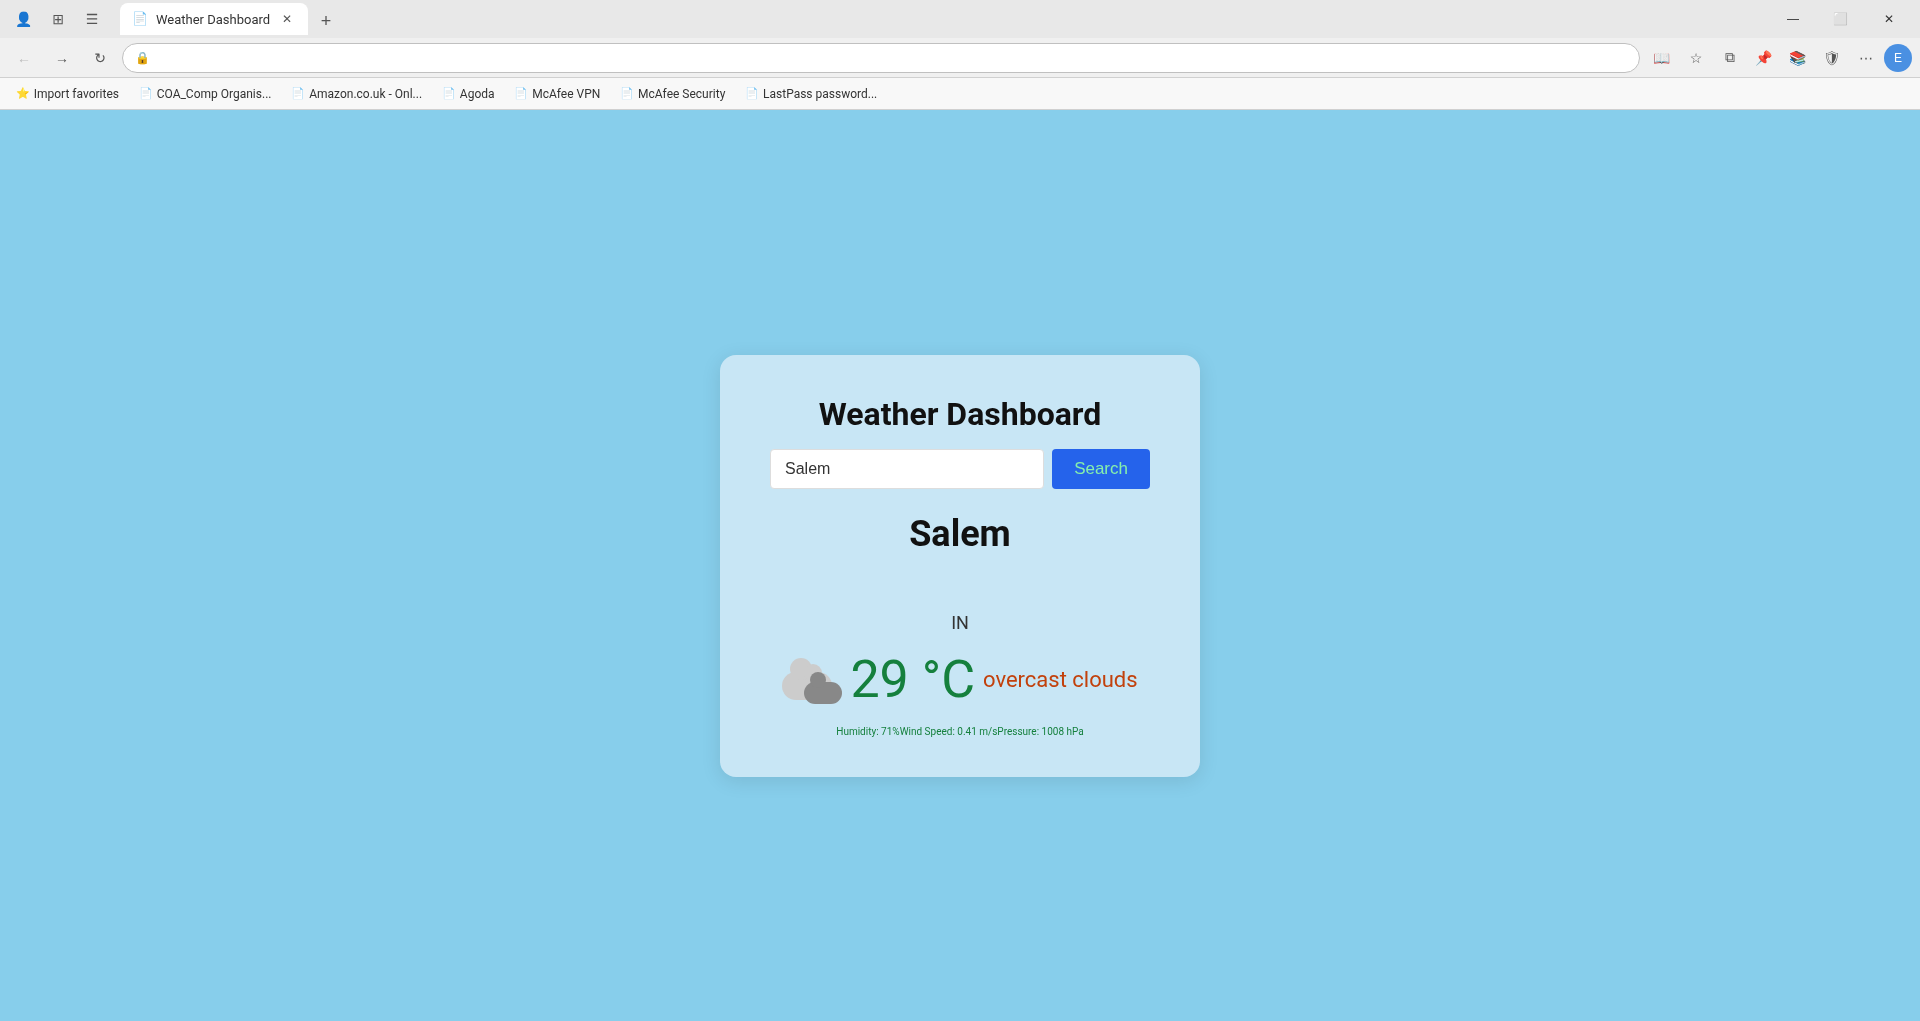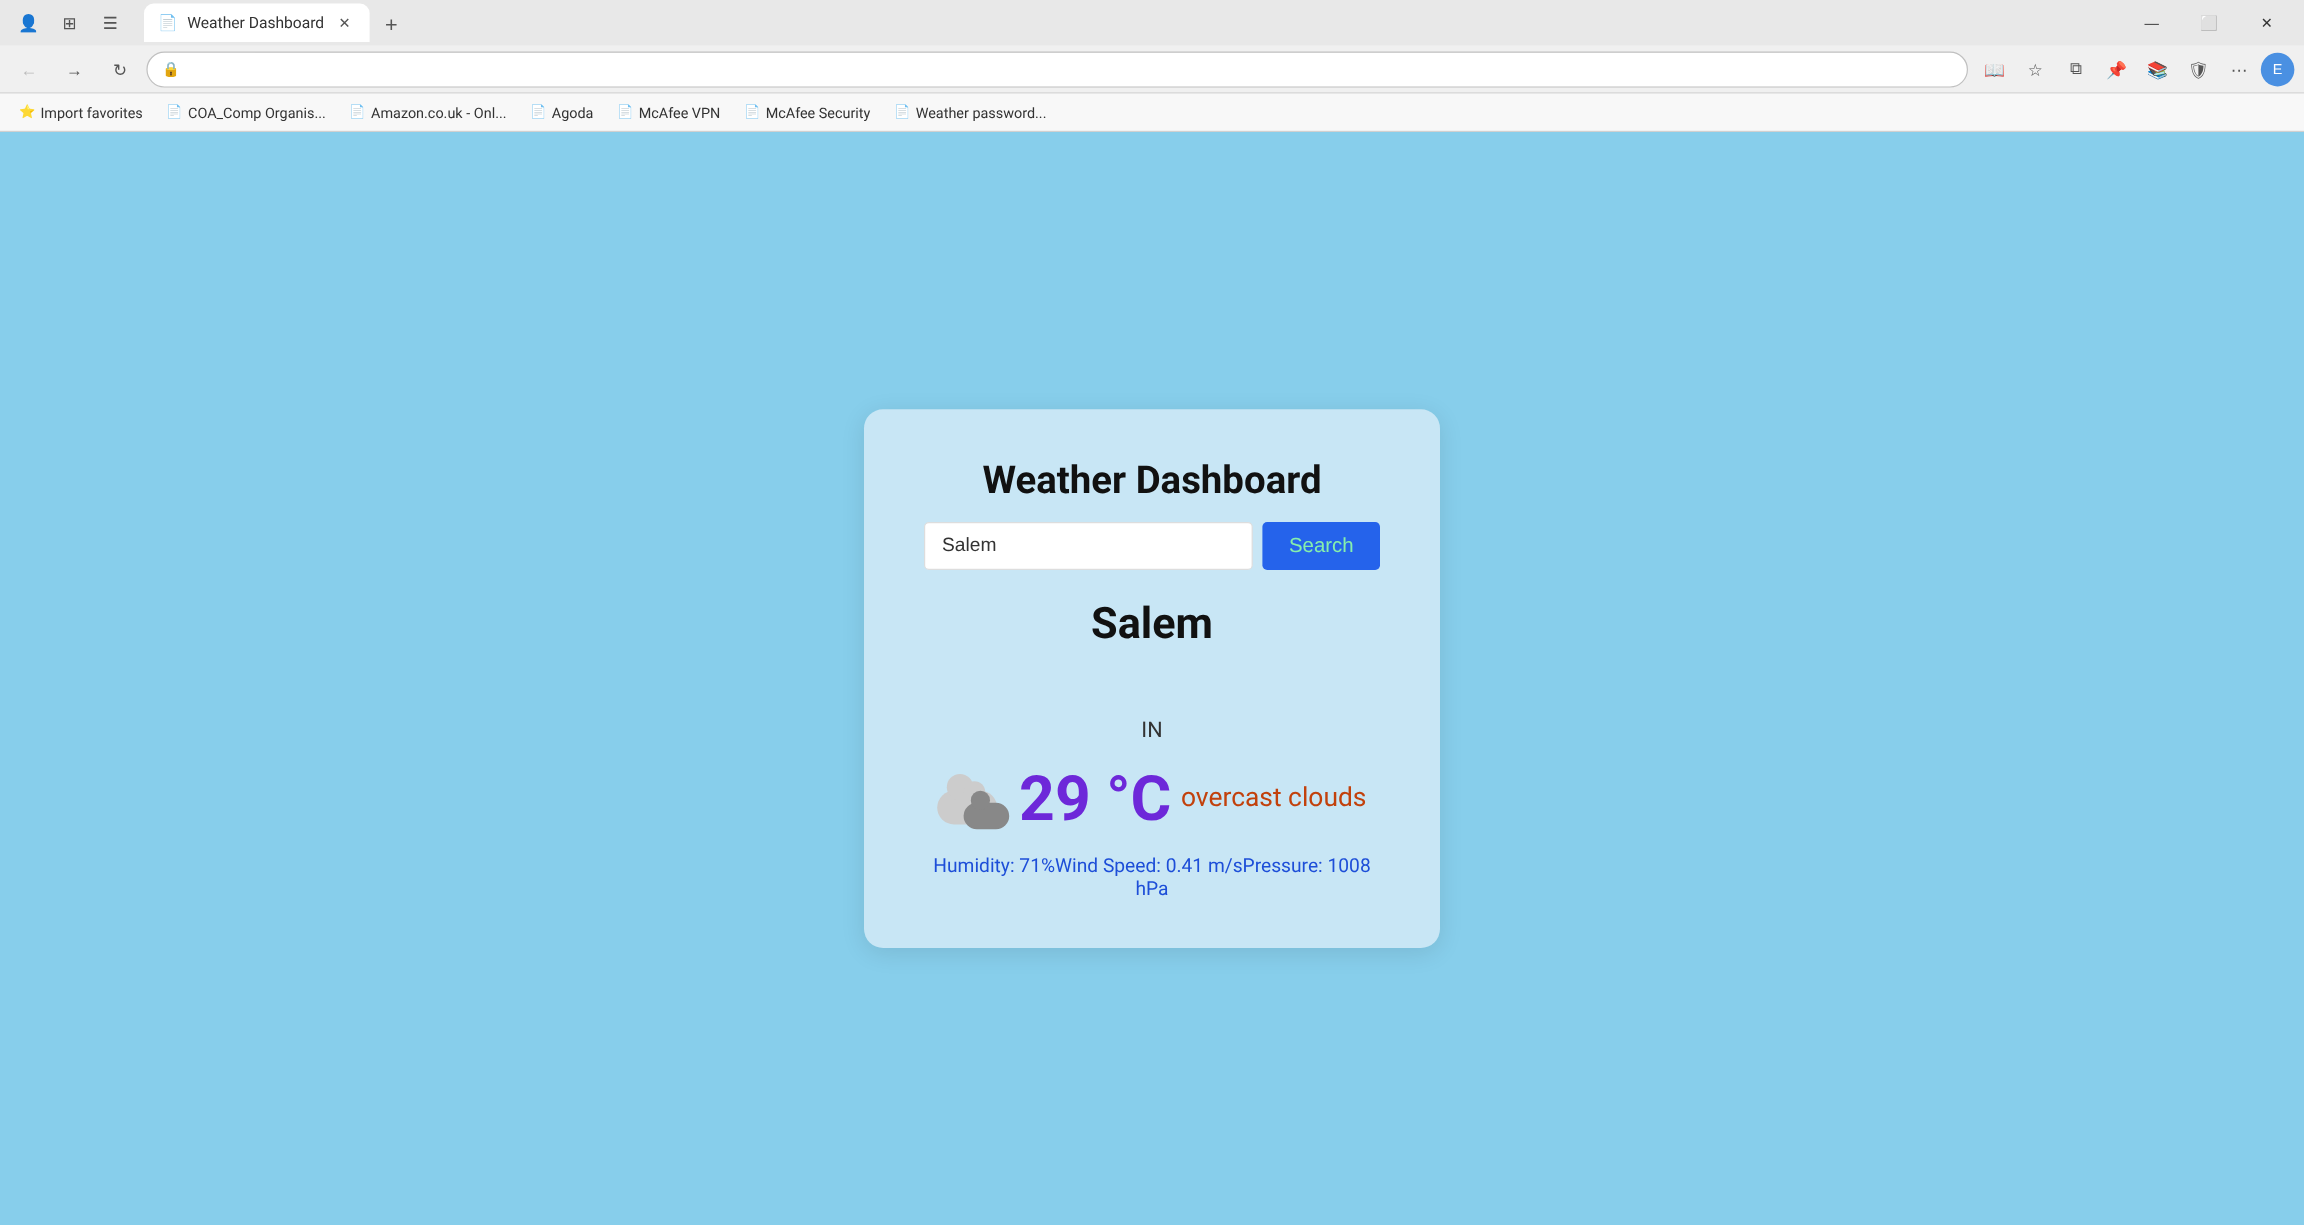--- a/index.html
+++ b/index.html
@@ -286,32 +286,32 @@
     }
 
     .weather-main {
       display: flex;
       align-items: center;
       gap: 8px;
     }
 
     .temperature {
       font-size: 52px;
-      font-weight: 700;
-      color: #6d28d9;
+      font-weight: 400;
+      color: #15803d;
     }
 
     .weather-desc {
       font-size: 22px;
       color: #c2410c;
     }
 
     .weather-details {
-      font-size: 16px;
-      color: #1d4ed8;
+      font-size: 10px;
+      color: #15803d;
       text-align: center;
     }
 
     
     .cloud-icon {
       position: relative;
       width: 60px;
       height: 50px;
     }
 
@@ -436,21 +436,21 @@
     <div class="bookmark-item">
       <span class="bookmark-icon">📄</span>
       <span>McAfee VPN</span>
     </div>
     <div class="bookmark-item">
       <span class="bookmark-icon">📄</span>
       <span>McAfee Security</span>
     </div>
     <div class="bookmark-item">
       <span class="bookmark-icon">📄</span>
-      <span>Weather password...</span>
+      <span>LastPass password...</span>
     </div>
   </div>
 </div>
 
 <div class="page-content">
   <div class="weather-card">
 
     <h1 class="card-title">Weather Dashboard</h1>
 
     <div class="search-row">

